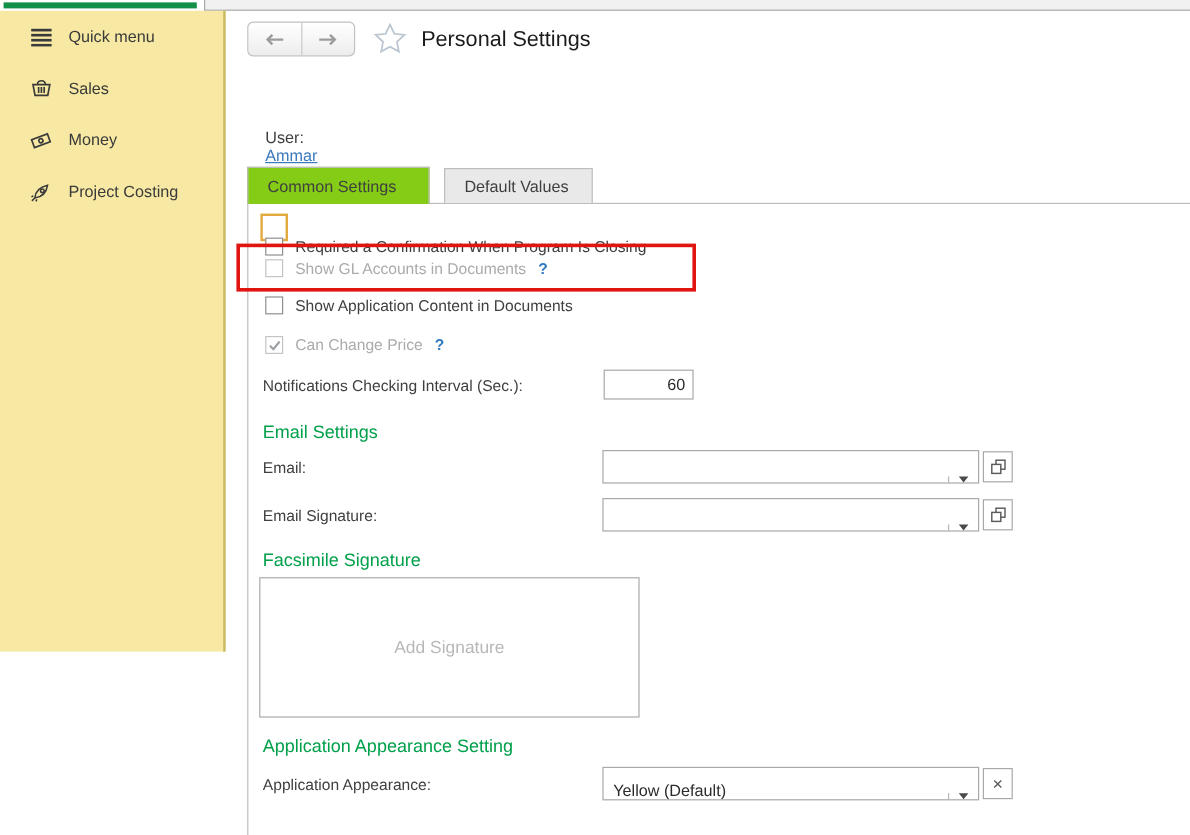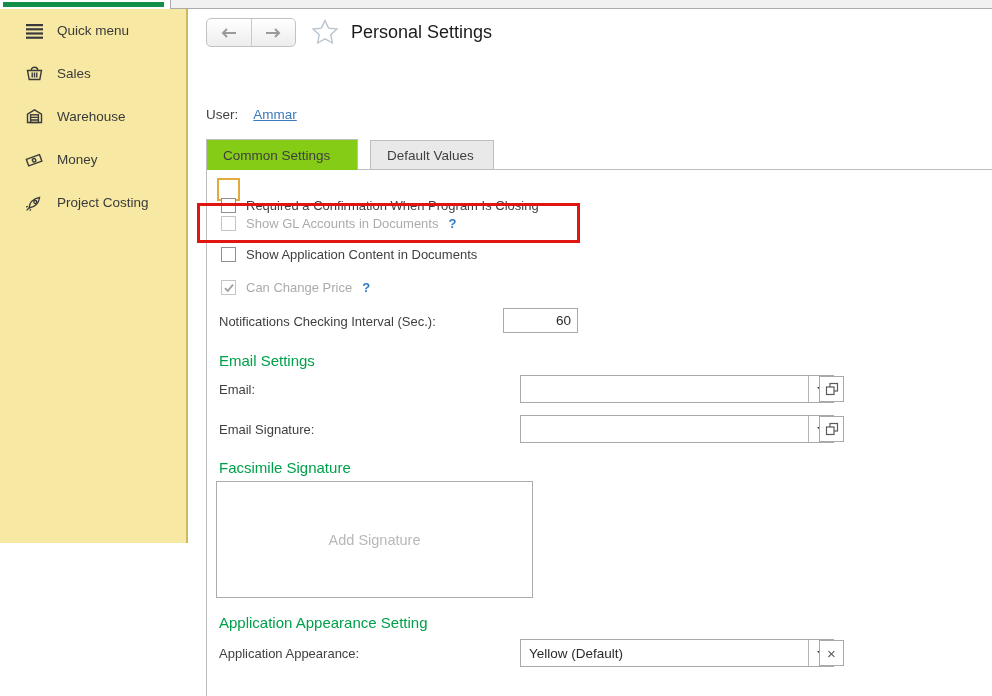--- a/index.html
+++ b/index.html
@@ -23,21 +23,21 @@
   .sidebar-item .sb-label { font-size:13.5px; color:#3a3a3a; }
   
   .nav-group { position:absolute; left:206px; top:18px; width:90px; height:29px;
     display:flex; border:1px solid #c2c2c2; border-radius:5px;
     background:linear-gradient(#ffffff,#ededed); overflow:hidden; }
   .nav-btn { flex:1; display:flex; align-items:center; justify-content:center; cursor:pointer; }
   .nav-btn:first-child { border-right:1px solid #c9c9c9; }
   .star-wrap { position:absolute; left:310px; top:17px; width:30px; height:30px; cursor:pointer; }
   .page-title { position:absolute; left:351px; top:22px; font-size:18px; color:#1b1b1b; }
   
-  .user-row { position:absolute; left:206px; top:107px; display:flex; align-items:baseline; font-size:13.5px; }
+  .user-row { position:absolute; left:206px; top:107px; display:flex; align-items:baseline; font-size:13.5px;flex-direction:column; }
   .user-link { margin-left:15px; color:#3b79be; text-decoration:underline; cursor:pointer; }
   
   .pane { position:absolute; left:206px; top:169px; width:786px; height:527px;
     background:#fff; border-left:1px solid #bdbdbd; border-top:1px solid #bdbdbd; }
   .tab { position:absolute; height:31px; display:flex; align-items:center; padding:0 16px;
     border:1px solid #bdbdbd; cursor:pointer; font-size:13.5px; }
   .tab.active { left:206px; top:139px; width:152px; background:#84cc16; border-bottom:none; z-index:3; }
   .tab.inactive { left:370px; top:140px; width:124px; height:29px; background:#e9e9e9; border-bottom:none; z-index:1; }
   
   .cb-row { position:absolute; display:flex; align-items:center; z-index:2; }
@@ -50,22 +50,22 @@
   .focus-ring { position:absolute; left:217px; top:178px; width:23px; height:23px;
     border:2px solid #e2aa3e; z-index:1; }
   .annotation-box { position:absolute; left:197px; top:203px; width:383px; height:40px;
     border:3px solid #e01510; z-index:4; pointer-events:none; }
   
   .field-label { position:absolute; left:219px; white-space:nowrap; }
   .section-title { position:absolute; left:219px; font-size:15px; color:#00a04a; }
   .num-input { position:absolute; left:503px; top:308px; width:75px; height:25px;
     border:1px solid #a9a9a9; text-align:right; padding-right:6px;
     font-family:"Liberation Sans",sans-serif; font-size:13.5px; color:#2b2b2b; background:#fff; }
-  .combo { position:absolute; left:520px; width:314px; height:28px;
-    border:1px solid #a9a9a9; background:#fff; display:flex; }
+  .combo { position:absolute; left:502px; width:314px; height:28px;
+    border:1px solid #a9a9a9; background:#fff; display:flex;align-items:flex-end; }
   .combo input { flex:1; border:none; outline:none; padding:0 8px;
     font-family:"Liberation Sans",sans-serif; font-size:13.5px; color:#2b2b2b; background:transparent; min-width:0; }
   .combo .drop-zone { width:25px; border-left:1px solid #b5b5b5; display:flex; align-items:center; justify-content:center; cursor:pointer; flex:none; }
   .drop-arrow { width:0; height:0; border-left:4px solid transparent; border-right:4px solid transparent; border-top:5px solid #4a4a4a; }
   .side-btn { position:absolute; width:25px; height:26px; border:1px solid #a9a9a9; background:#fff;
     display:flex; align-items:center; justify-content:center; cursor:pointer; }
   .x-glyph { font-size:15px; color:#5a5a5a; line-height:1; }
   .facsimile-box { position:absolute; left:216px; top:481px; width:317px; height:117px;
     border:1px solid #ababab; display:flex; align-items:center; justify-content:center; cursor:pointer; }
   .facsimile-placeholder { color:#b8b8b8; font-size:14.5px; }
@@ -100,30 +100,20 @@
         <svg width="19" height="19" viewBox="0 0 19 19" fill="none" stroke="#3a3a3a" stroke-width="1.4">
             <path d="M6.2 6.5 C6.2 2.2 12.8 2.2 12.8 6.5"></path>
             <path d="M2.5 6.5 H16.5 L14.8 15.5 H4.2 Z"></path>
             <path d="M7.2 8.5 V13.5 M9.5 8.5 V13.5 M11.8 8.5 V13.5"></path>
           </svg>
       </span>
       <span class="sb-label">Sales</span>
     </div>
     <div class="sidebar-item">
       <span class="sb-icon">
-        <svg width="19" height="19" viewBox="0 0 19 19" fill="none" stroke="#3a3a3a" stroke-width="1.4">
-            <path d="M2.5 15.5 V7.2 L9.5 2.8 L16.5 7.2 V15.5 Z"></path>
-            <rect x="5.6" y="7.8" width="7.8" height="7.7"></rect>
-            <path d="M5.6 10.4 H13.4 M5.6 13 H13.4"></path>
-          </svg>
-      </span>
-      <span class="sb-label">Warehouse</span>
-    </div>
-    <div class="sidebar-item">
-      <span class="sb-icon">
         <svg width="20" height="19" viewBox="0 0 20 19" fill="none" stroke="#3a3a3a" stroke-width="1.4">
             <g transform="rotate(-20 10 10)">
               <rect x="3" y="6.8" width="14" height="7"></rect>
               <circle cx="10" cy="10.3" r="1.7"></circle>
             </g>
           </svg>
       </span>
       <span class="sb-label">Money</span>
     </div>
     <div class="sidebar-item">

